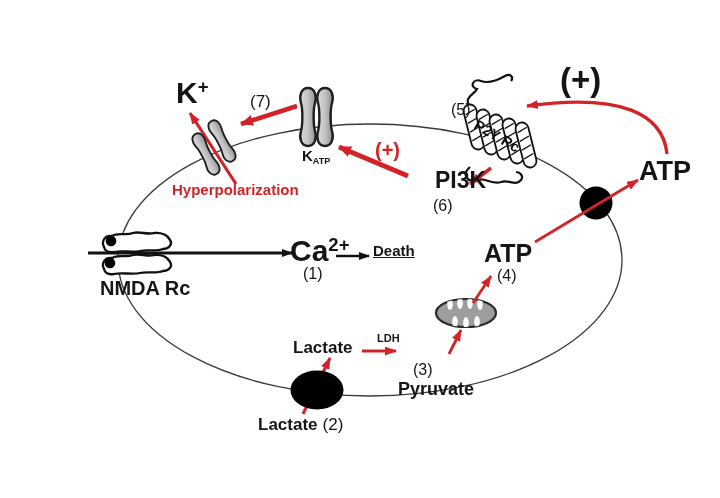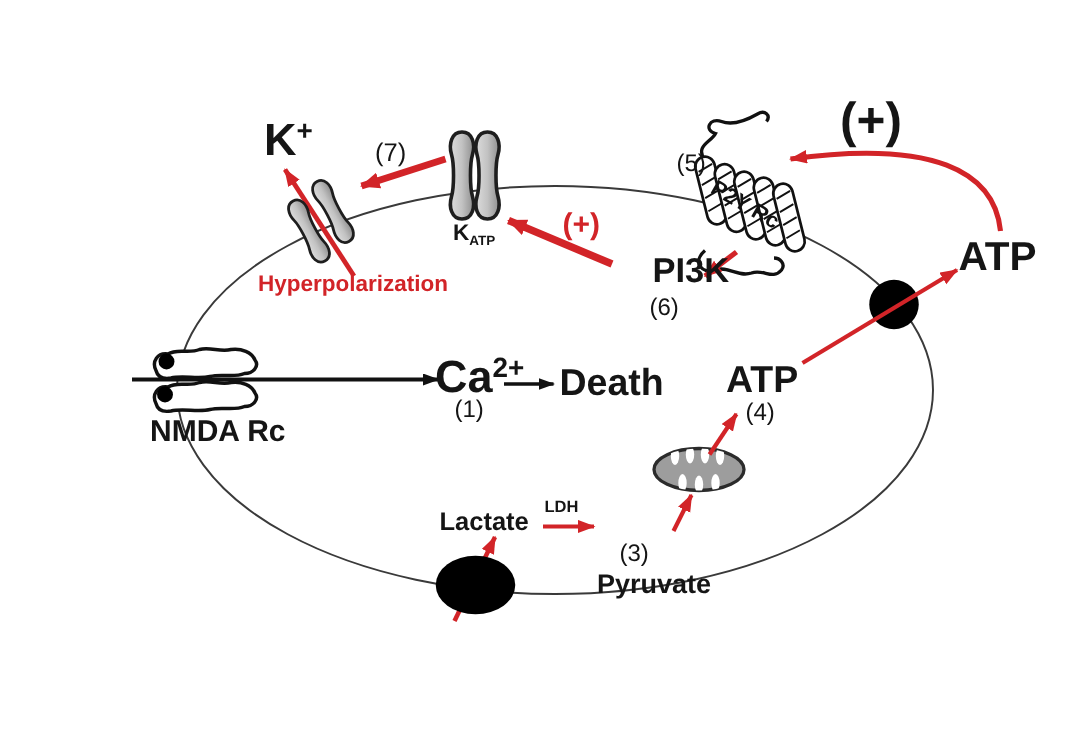--- a/index.html
+++ b/index.html
@@ -146,23 +146,24 @@
   <div class="lbl b" style="left:560px;top:63px;font-size:33px;">(+)</div>
 
   <div class="lbl b" style="left:639px;top:158px;font-size:27px;">ATP</div>
 
   <div class="lbl b" style="left:484px;top:241px;font-size:25px;">ATP</div>
   <div class="lbl" style="left:497px;top:268px;font-size:16px;">(4)</div>
 
   <div class="lbl b" style="left:290px;top:236px;font-size:30px;"><span>Ca</span><span class="sup">2+</span></div>
   <div class="lbl" style="left:303px;top:266px;font-size:16px;">(1)</div>
 
-  <div class="lbl b" style="left:373px;top:243px;font-size:25px;">Death</div>
+  <div class="lbl b" style="left:373px;top:243px;font-size:15px;text-decoration:underline;">Death</div>
 
   <div class="lbl b" style="left:100px;top:278px;font-size:20px;">NMDA Rc</div>
 
   <div class="lbl b" style="left:293px;top:339px;font-size:17px;">Lactate</div>
-  <div class="lbl b" style="left:363px;top:333px;font-size:11px;text-align:center;">LDH</div>
+  <div class="lbl b" style="left:377px;top:333px;font-size:11px;text-align:center;">LDH</div>
   <div class="lbl b" style="left:398px;top:340px;font-size:18px;margin-top:40px;">Pyruvate</div>
   <div class="lbl" style="left:413px;top:362px;font-size:16px;">(3)</div>
 
+  <div class="lbl b" style="left:258px;top:416px;font-size:17px;"><span>Lactate</span><span class="n" style="margin-left:5px;">(2)</span></div>
 
 </div>
 
 </body></html>

